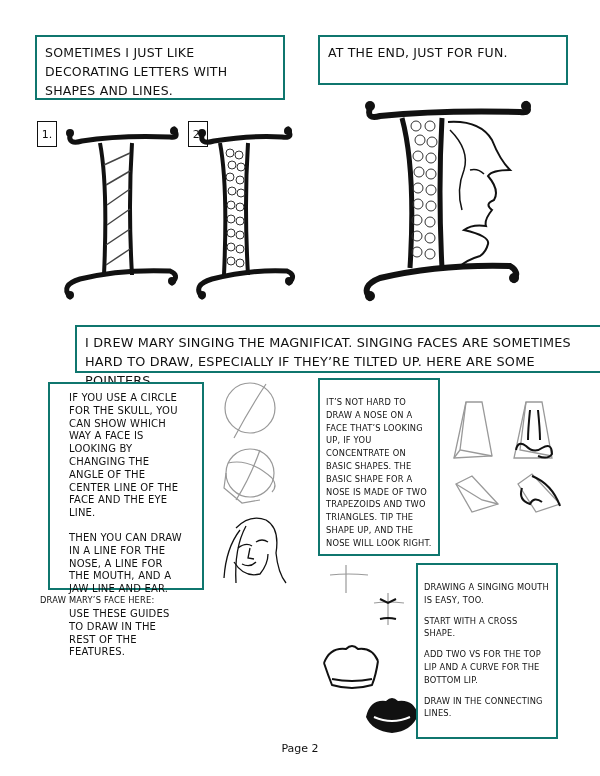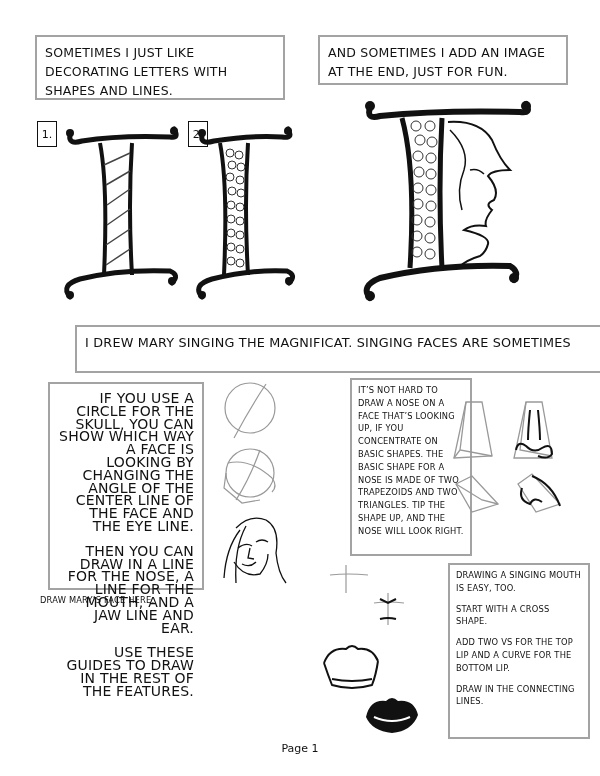--- a/index.html
+++ b/index.html
@@ -1,42 +1,41 @@
 <!DOCTYPE html>
 <html><head>
 <meta charset="utf-8">
 <style>
   html, body { margin:0; padding:0; background:#ffffff; }
   body { width:600px; height:776px; position:relative; overflow:hidden;
          font-family:"DejaVu Sans", sans-serif; color:#111; }
-  .box { position:absolute; border:2px solid #a3a3a3; background:#fff; box-sizing:border-box; }
+  .box { position:absolute; border:2px solid #0f766e; background:#fff; box-sizing:border-box; }
   .box p { margin:0; }
   .cap { text-transform:uppercase; letter-spacing:0.2px; }
   .t1 { font-size:12.5px; line-height:19px; padding:6px 8px; }
-  .t2 { font-size:14px; line-height:12.8px; padding:8px 8px;text-align:right; }
+  .t2 { font-size:10px; line-height:12.8px; padding:8px 19px; }
   .t2 p + p { margin-top:12px; }
-  .t3 { font-size:8.3px; line-height:12.8px; padding:4px 6px;margin-left:32px; }
+  .t3 { font-size:8.3px; line-height:12.8px; padding:16px 6px; }
   .t3 p + p { margin-top:8px; }
   .numbox { position:absolute; border:1.5px solid #111; width:20px; height:26px;
             font-size:11px; display:flex; align-items:center; justify-content:center; box-sizing:border-box; }
   svg { position:absolute; overflow:visible; }
   .label { position:absolute; font-size:8.3px; }
   .footer { position:absolute; left:0; width:600px; text-align:center; top:742px; font-size:11px; }
 </style>
 </head>
 <body>
 
 <div class="box t1 cap" style="left:35px; top:35px; width:250px; height:65px;">
   <p>SOMETIMES I JUST LIKE</p>
   <p>DECORATING LETTERS WITH</p>
   <p>SHAPES AND LINES.</p>
 </div>
 
 <div class="box t1 cap" style="left:318px; top:35px; width:250px; height:50px;">
-  <p>AND SOMETIMES I ADD AN IMAGE</p>
   <p>AT THE END, JUST FOR FUN.</p>
 </div>
 
 <div class="numbox" style="left:37px; top:121px;">1.</div>
 <div class="numbox" style="left:188px; top:121px;">2.</div>
 
 <svg width="120" height="180" style="left:60px; top:125px;">
   <path d="M10 10 Q8 20 22 16 Q60 10 110 12 Q120 14 114 4" fill="none" stroke="#111" stroke-width="5" stroke-linecap="round"></path>
   <circle cx="10" cy="8" r="4" fill="#111"></circle>
     <circle cx="114" cy="6" r="4" fill="#111"></circle>
@@ -115,20 +114,21 @@
   <path d="M88 22 Q120 20 132 40 Q140 60 150 70 Q132 70 128 76 Q140 90 134 100 Q124 104 132 110 Q124 120 126 126 Q112 124 104 130 Q130 136 128 144 Q126 152 120 156 Q106 160 98 168" fill="none" stroke="#111" stroke-width="2"></path>
   <path d="M90 30 Q110 50 104 70 Q96 90 102 110" fill="none" stroke="#111" stroke-width="1.5"></path>
   <path d="M110 70 Q118 68 124 74" fill="none" stroke="#111" stroke-width="1.5"></path>
   <path d="M10 198 Q0 186 20 178 Q80 164 150 166 Q160 172 154 180" fill="none" stroke="#111" stroke-width="6" stroke-linecap="round"></path>
   <circle cx="10" cy="196" r="5" fill="#111"></circle>
     <circle cx="154" cy="178" r="5" fill="#111"></circle>
 </svg>
 
 <div class="box t1 cap" style="left:35px; top:325px; width:533px; height:48px; font-size:12.8px;margin-left:40px;">
   <p>I DREW MARY SINGING THE MAGNIFICAT.  SINGING FACES ARE SOMETIMES</p>
+  <p>HARD TO DRAW, ESPECIALLY IF THEY’RE TILTED UP.  HERE ARE SOME POINTERS.</p>
 </div>
 
 <div class="box t2 cap" style="left:48px; top:382px; width:156px; height:208px;">
   <p>IF YOU USE A CIRCLE FOR THE SKULL, YOU CAN SHOW WHICH WAY A FACE IS LOOKING BY CHANGING THE ANGLE OF THE CENTER LINE OF THE FACE AND THE EYE LINE.</p>
   <p>THEN YOU CAN DRAW IN A LINE FOR THE NOSE, A LINE FOR THE MOUTH, AND A JAW LINE AND EAR.</p>
   <p>USE THESE GUIDES TO DRAW IN THE REST OF THE FEATURES.</p>
 </div>
 <div class="label cap" style="left:40px; top:595px;">DRAW MARY’S FACE HERE:</div>
 
 <svg width="80" height="220" style="left:220px; top:378px;">
@@ -195,13 +195,13 @@
   <path d="M56 152 Q74 160 92 152" stroke="#fff" stroke-width="2" fill="none"></path>
 </svg>
 
 <div class="box t3 cap" style="left:416px; top:563px; width:142px; height:176px;">
   <p>DRAWING A SINGING MOUTH IS EASY, TOO.</p>
   <p>START WITH A CROSS SHAPE.</p>
   <p>ADD TWO Vs FOR THE TOP LIP AND A CURVE FOR THE BOTTOM LIP.</p>
   <p>DRAW IN THE CONNECTING LINES.</p>
 </div>
 
-<div class="footer">Page 1</div>
+<div class="footer">Page 2</div>
 
 </body></html>

